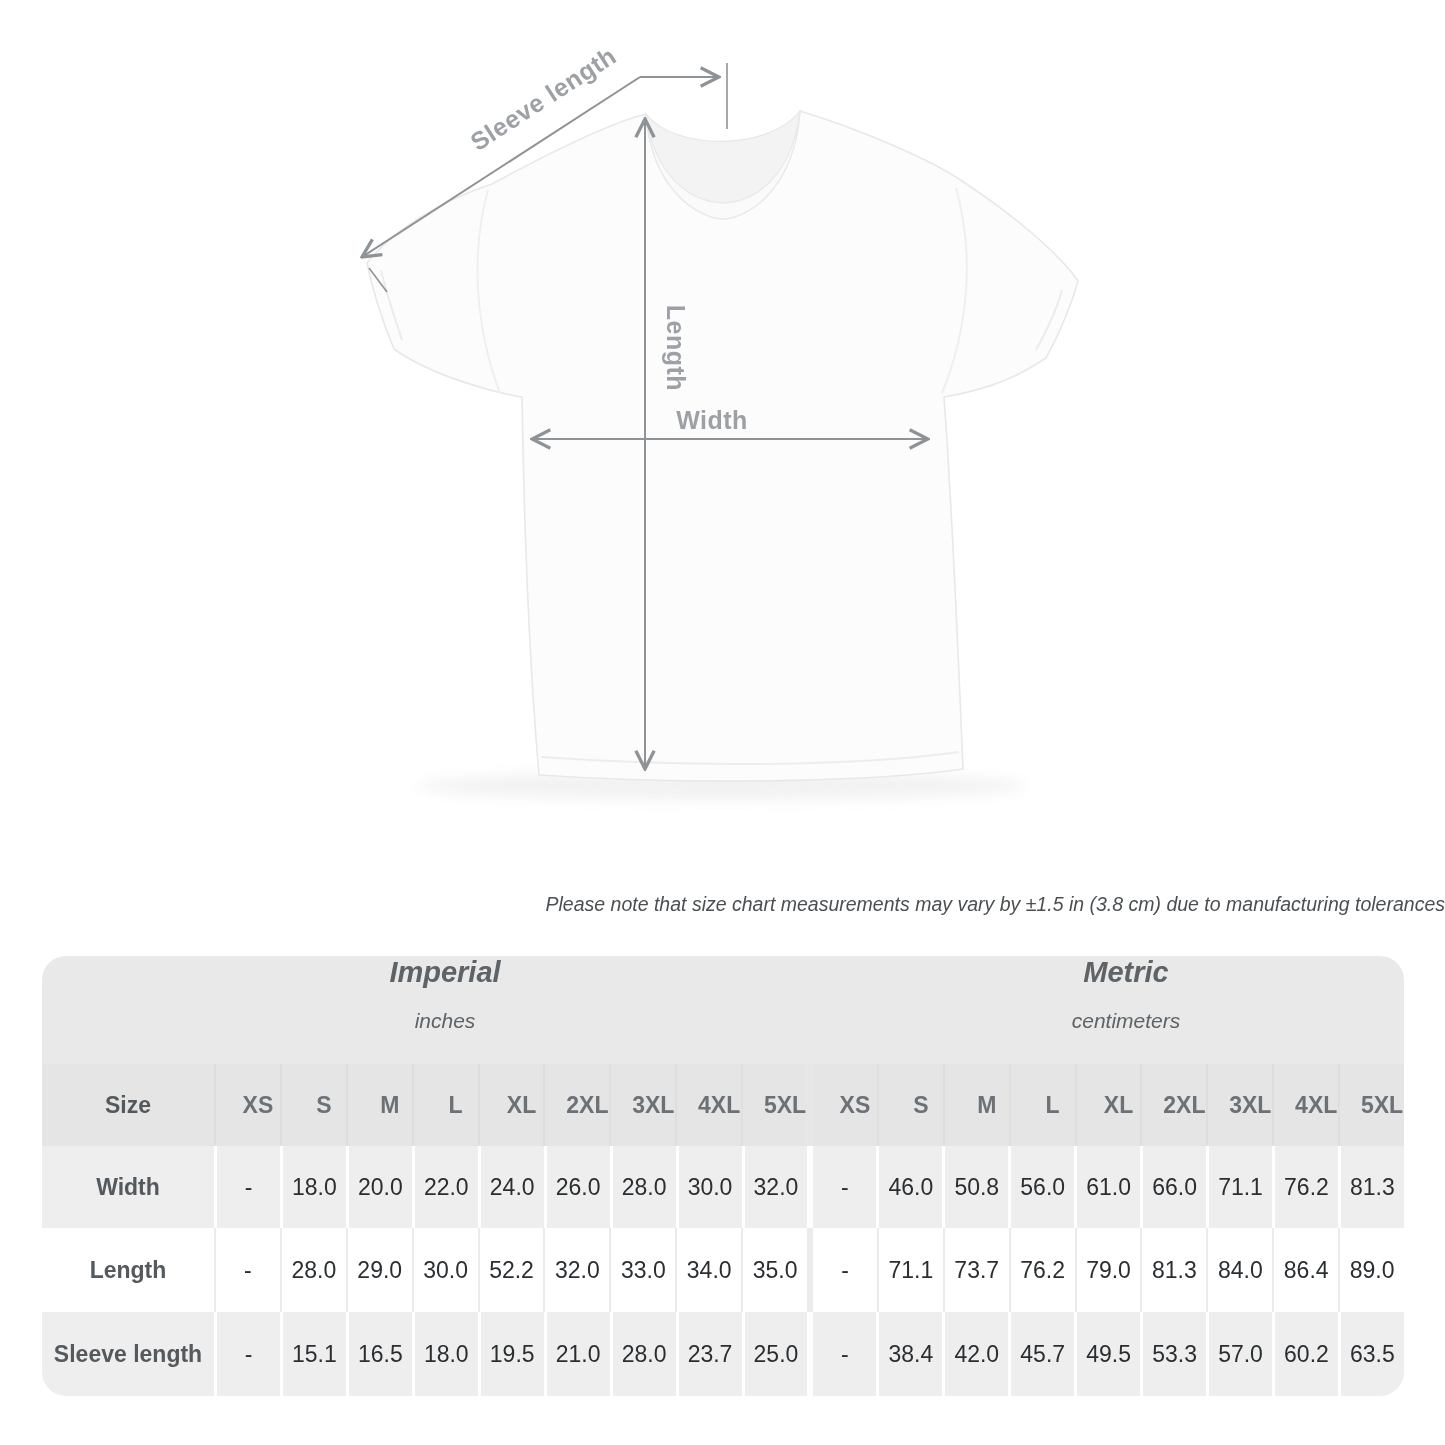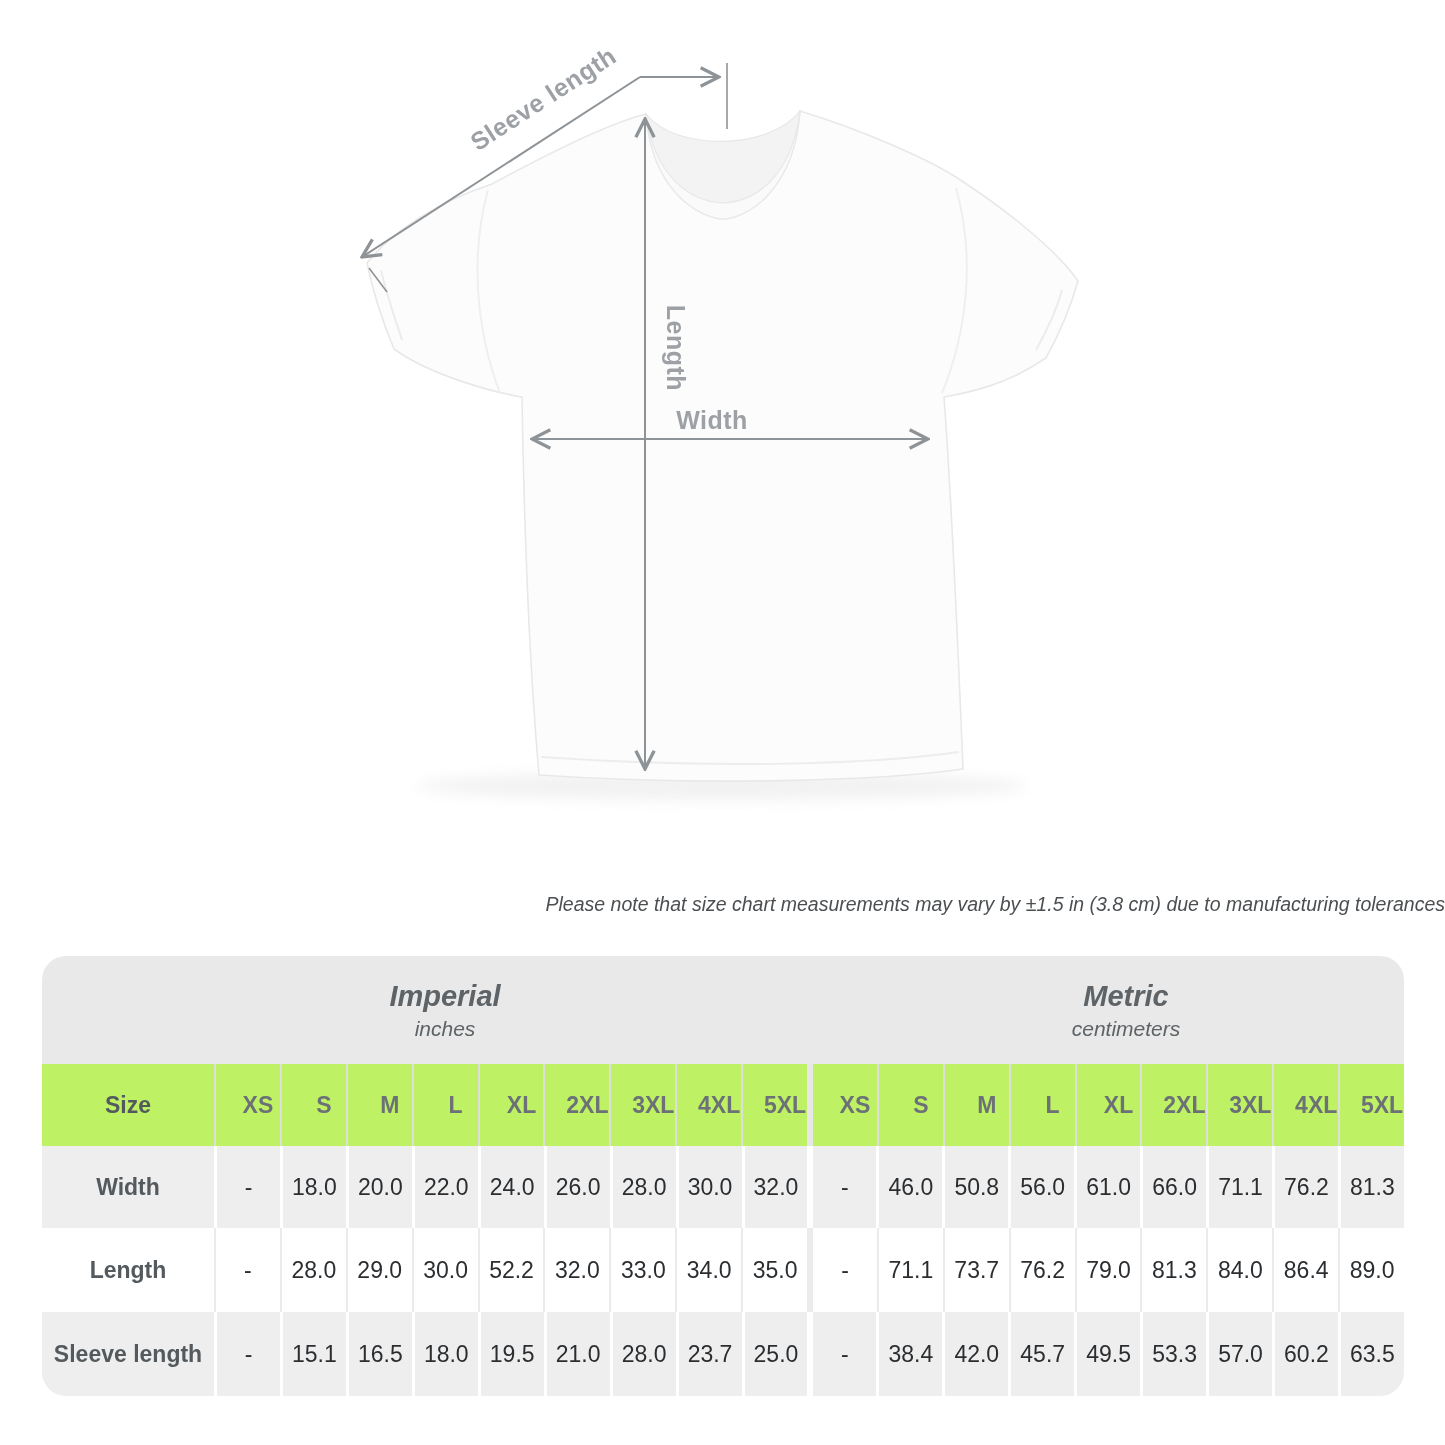--- a/index.html
+++ b/index.html
@@ -14,27 +14,27 @@
   }
   .page-subtitle{
     position:absolute; left:0; top:893px; width:100%; text-align:right;
     font-size:19.5px; font-style:italic; color:#4b4f52;
   }
   .size-table{
     position:absolute; left:42px; top:956px; width:1362px; height:440px;
     border-radius:24px; overflow:hidden; background:#ffffff;
   }
   .band{height:108px; background:#e9e9e9; display:flex;}
-  .band-half{display:flex; flex-direction:column; align-items:center; justify-content:center; row-gap:4px;}
+  .band-half{display:flex; flex-direction:column; align-items:center; justify-content:flex-start; row-gap:20px;}
   .band-half.imperial{width:806px;}
   .band-half.metric{flex:1;}
   .band-title{font-size:29px; font-weight:bold; font-style:italic; color:#5d6367;}
   .band-sub{font-size:21px; font-style:italic; color:#5d6367;}
   .trow{display:flex; width:100%;}
-  .trow.sizes{height:82px; background:#bef264;}
+  .trow.sizes{height:82px; background:#e5e5e5;}
   .trow.stripe{background:#eeeeee;}
   .trow.h82{height:82px;} .trow.h84{height:84px;}
   .cell{display:flex; align-items:center; justify-content:center; box-sizing:border-box;}
   .cell.rlabel{width:172px; font-weight:bold; font-size:23px; color:#54595d;}
   .cell.v{flex:1 1 0; font-size:23px; color:#2b2e31;}
   .trow.sizes .cell.v{font-weight:bold; color:#6b7176;}
   .trow.sizes .cell + .cell{border-left:2px solid #dedede;padding-left:20px;}
   .trow.plain .cell + .cell{border-left:2px solid #ebebeb;}
   .trow.stripe .cell + .cell{border-left:3px solid #ffffff;}
   .trow.sizes .cell.junction{border-left-width:6px; border-left-color:#e7e7e7;}

